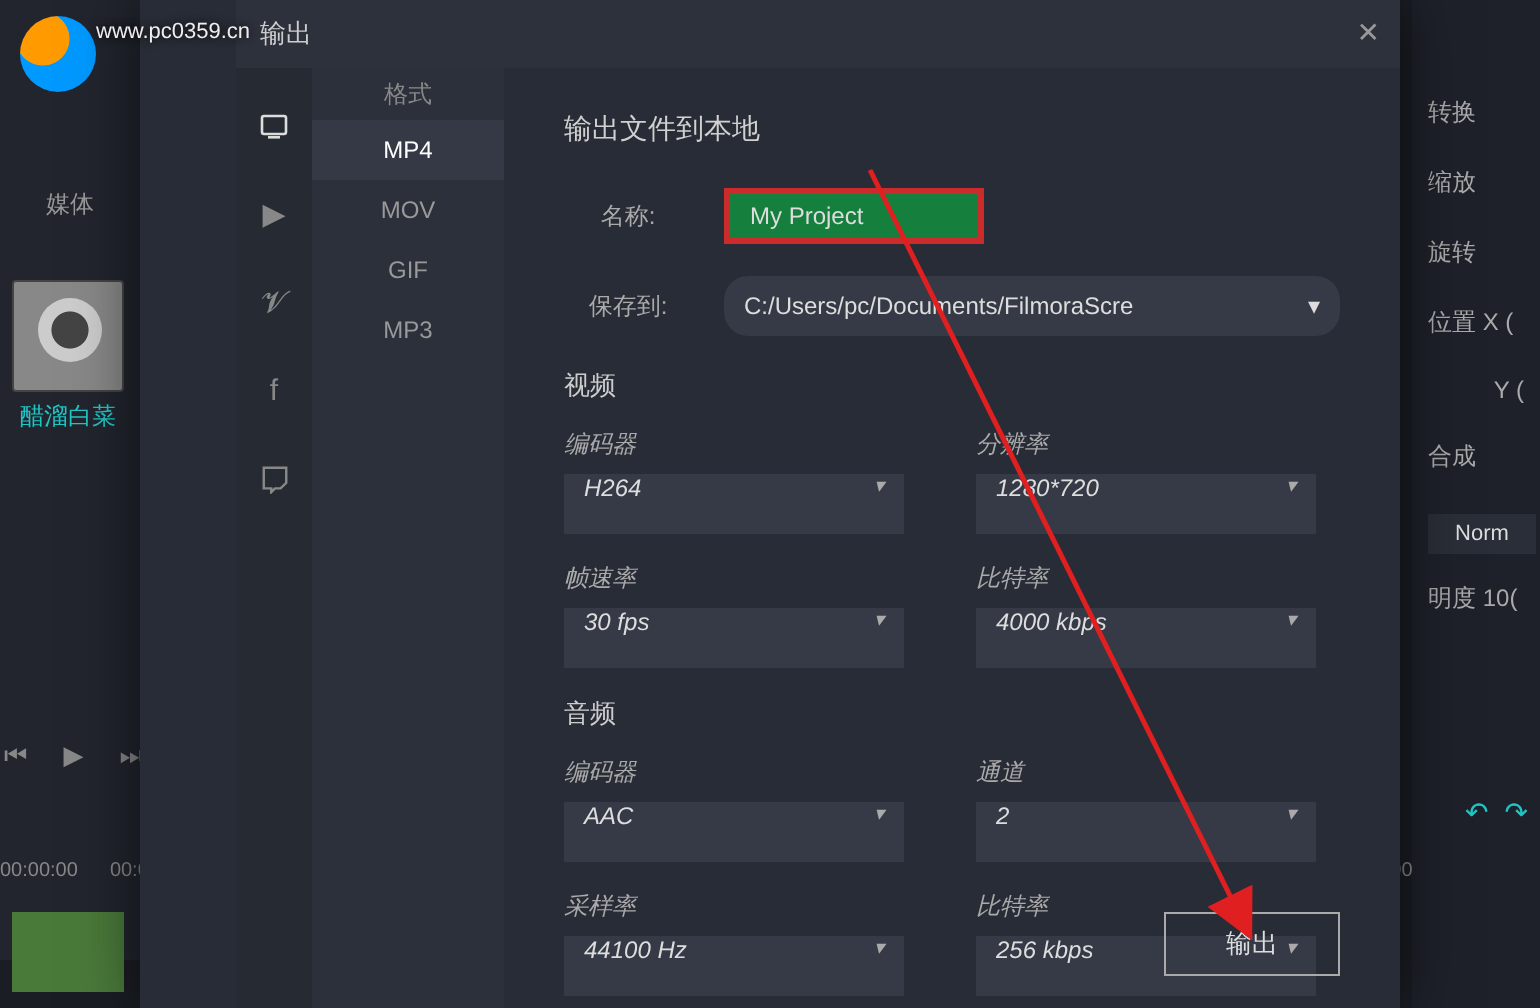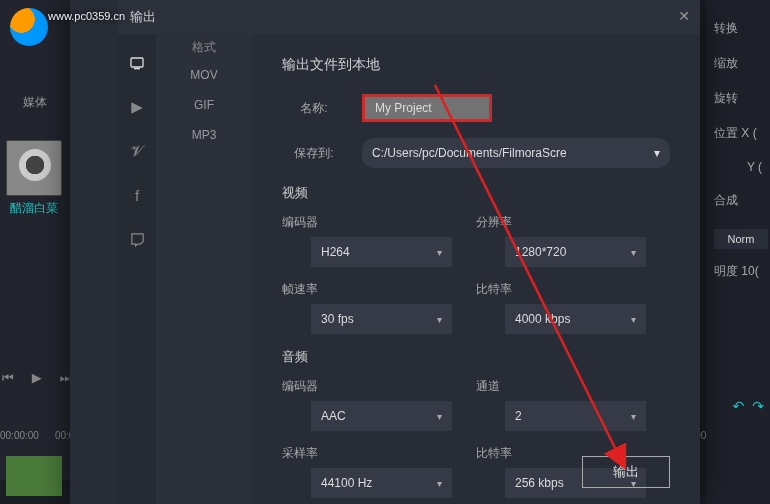--- a/index.html
+++ b/index.html
@@ -11,21 +11,21 @@
 .watermark .url{font-size:11px;display:block;color:#eee;}
 .bg-left .mlabel{color:#999;font-size:12px;text-align:center;margin-top:48px;}
 .thumb{position:absolute;left:6px;top:140px;width:56px;height:56px;background:#888;border:1px solid #444;border-radius:2px;}
 .thumb::after{content:"";position:absolute;left:12px;top:8px;width:32px;height:32px;background:radial-gradient(ellipse,#444 40%,#ccc 42%);border-radius:50%;}
 .thumb-cap{position:absolute;left:10px;top:200px;color:#1fc6c6;font-size:12px;}
 .playbar{position:absolute;left:2px;top:370px;display:flex;gap:18px;color:#888;font-size:13px;}
 .playbar span{cursor:default;}
 .timecodes{position:absolute;left:0;top:430px;font-size:10px;color:#888;display:flex;gap:16px;}
 .timecodes-r{position:absolute;right:6px;top:430px;font-size:10px;color:#888;display:flex;gap:16px;}
 .btm-thumb{position:absolute;left:6px;top:456px;width:56px;height:40px;background:#4a7a3a;}
-.right-panel{position:absolute;right:0;top:0;width:64px;height:504px;background:#1e212a;padding:20px 8px 0;color:#aaa;font-size:12px;}
+.right-panel{position:absolute;right:0;top:0;width:64px;height:504px;background:#1e212a;padding:48px 8px 0;color:#aaa;font-size:12px;}
 .right-panel .rrow{margin-bottom:18px;text-align:left;}
 .right-panel .btn{background:#2a2e38;width:54px;height:20px;display:block;margin-top:20px;text-align:center;line-height:20px;font-size:11px;color:#ddd;}
 .right-icons{position:absolute;right:6px;top:398px;display:flex;gap:8px;color:#1fc6c6;font-size:14px;}
 
 
 .dialog{position:absolute;left:70px;top:0;width:630px;height:504px;background:#282c36;box-shadow:0 0 30px rgba(0,0,0,.6);padding-left:48px;}
 .dlg-header{height:34px;background:#2d313c;display:flex;align-items:center;padding:0 12px;position:relative;}
 .dlg-title{color:#ccc;font-size:13px;}
 .dlg-close{position:absolute;right:10px;top:8px;color:#999;font-size:14px;cursor:pointer;}
 .dlg-body{display:flex;height:calc(100% - 34px);}
@@ -33,26 +33,26 @@
 .tabcol .ticon{width:18px;height:18px;color:#888;font-size:15px;display:flex;align-items:center;justify-content:center;}
 .tabcol .ticon.active{color:#ddd;}
 .fmtcol{width:96px;background:#2c303b;}
 .fmthdr{height:26px;line-height:26px;text-align:center;color:#888;font-size:12px;}
 .fmtitem{height:30px;line-height:30px;text-align:center;color:#999;font-size:12px;cursor:pointer;}
 .fmtitem.selected{background:#343945;color:#fff;}
 .main{flex:1;padding:22px 30px 0 30px;position:relative;}
 .sect-title{color:#d0d0d0;font-size:14px;margin-bottom:20px;}
 .row{display:flex;align-items:center;margin-bottom:16px;}
 .row .lab{width:80px;text-align:center;color:#aaa;font-size:12px;padding-right:16px;}
-.input{flex:1;height:28px;background:#737373;border:1px solid #333842;color:#ddd;padding:0 10px;font-size:12px;}
+.input{flex:1;height:28px;background:#15803d;border:1px solid #333842;color:#ddd;padding:0 10px;font-size:12px;}
 .input.name{border:3px solid #cc2b2b;min-width:110px;max-width:130px;flex:0 0 auto;}
-.sel-row{display:flex;gap:24px;margin-bottom:14px;}
+.sel-row{display:flex;gap:36px;margin-bottom:14px;font-style:italic;}
 .sel-block{display:flex;flex-direction:column;gap:6px;width:170px;}
 .sel-block .slab{color:#aaa;font-size:12px;}
-.select{height:30px;background:#353a46;color:#ddd;display:flex;align-items:center;justify-content:space-between;padding:0 10px;font-size:12px;cursor:pointer;margin-left:29px;}
+.select{height:30px;background:#353a46;color:#ddd;display:flex;align-items:flex-start;justify-content:space-between;padding:0 10px;font-size:12px;cursor:pointer;}
 .select .chev{color:#aaa;font-size:10px;}
 .path-box{flex:1;height:30px;background:#353a46;color:#ddd;display:flex;align-items:center;justify-content:space-between;padding:0 10px;font-size:12px;border-radius:12px;}
 .subhead{color:#ccc;font-size:13px;margin:8px 0 12px;}
 .export-btn{position:absolute;right:30px;bottom:16px;width:88px;height:32px;border:1px solid #aaa;background:transparent;color:#ddd;font-size:13px;display:flex;align-items:center;justify-content:center;cursor:pointer;}
 
 
 .arrow{position:absolute;left:430px;top:80px;pointer-events:none;}
 .arrow svg{overflow:visible;}
 </style>
 </head>
@@ -121,20 +121,21 @@
       <div class="ticon">𝓥</div>
       <div class="ticon">f</div>
       <div class="ticon">
         <svg width="15" height="15" viewBox="0 0 16 16">
             <path d="M2 2h12v8l-3 3h-3l-2 2v-2H2z" fill="none" stroke="#888" stroke-width="1.3"></path>
           </svg>
       </div>
     </div>
     <div class="fmtcol">
       <div class="fmthdr">格式</div>
+      <div class="fmtitem selected">MP4</div>
       <div class="fmtitem">MOV</div>
       <div class="fmtitem">GIF</div>
       <div class="fmtitem">MP3</div>
     </div>
     <div class="main">
       <div class="sect-title">输出文件到本地</div>
 
       <div class="row">
         <div class="lab">名称:</div>
         <input class="input name" value="My Project" style="">

